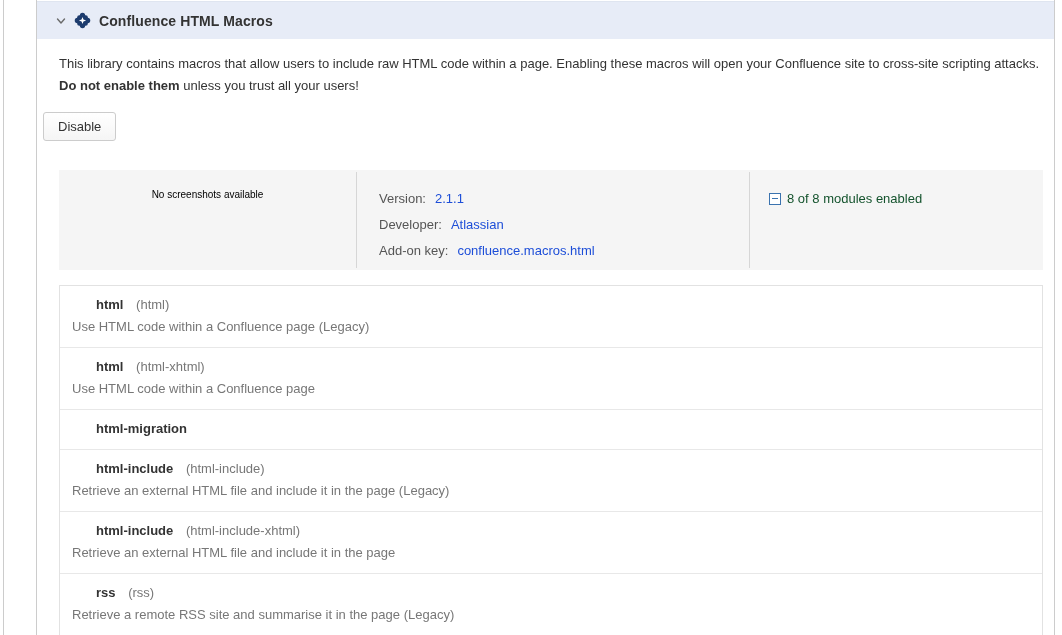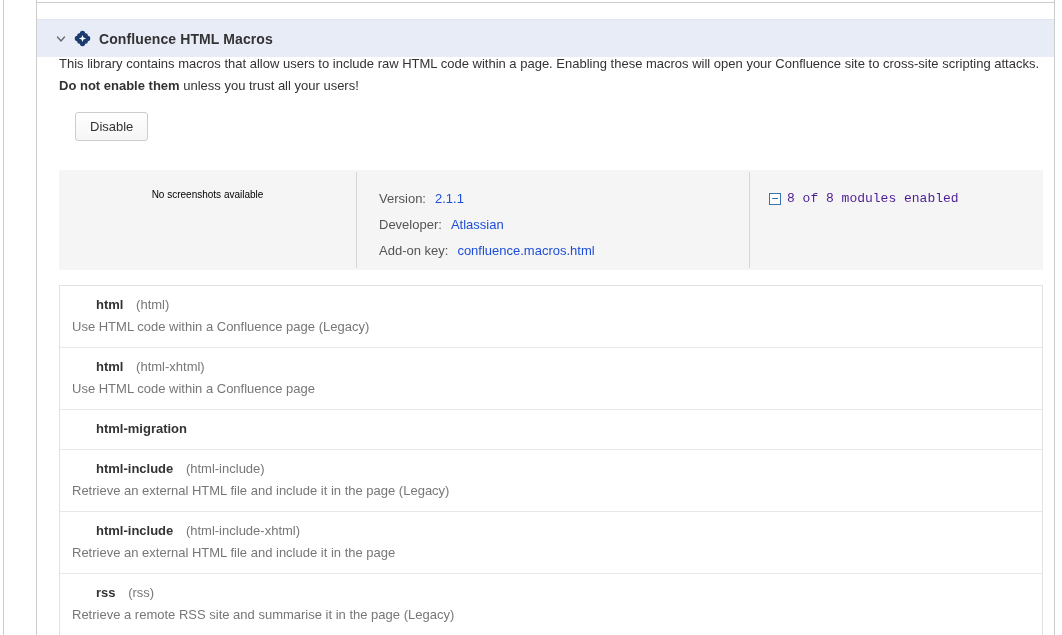--- a/index.html
+++ b/index.html
@@ -20,41 +20,41 @@
     width: 1019px; height: 635px;
     border-left: 1px solid #ccc;
     border-right: 1px solid #ccc;
     background: #fff;
   }
   .prev-row-border {
     position: absolute; left: 0; right: 0; top: 2px;
     height: 1px; background: #ccc;
   }
   .plugin-header {
-    position: absolute; left: 0; right: 0; top: 19px;
+    position: absolute; left: 0; right: 0; top: 1px;
     height: 38px;
     background: #e7ecf7;
     border-top: 1px solid #dfe5f0;
     display: flex; align-items: center;
     padding-left: 19px;
     cursor: pointer;
   }
   .chevron { width: 10px; height: 10px; margin-right: 8px; display: inline-flex; }
   .plugin-icon { width: 17px; height: 17px; margin-right: 8px; display: inline-flex; }
   .plugin-title { font-size: 14px; font-weight: bold; color: #333; letter-spacing: 0.1px; }
 
   .description {
     position: absolute; left: 22px; top: 53px;
     width: 990px;
     font-size: 13px; line-height: 22px; color: #333;
   }
   .description b { font-weight: bold; }
 
   .disable-btn {
-    position: absolute; left: 38px; top: 112px;
+    position: absolute; left: 6px; top: 112px;
     height: 29px; min-width: 70px;
     padding: 0 14px;
     font-family: "Liberation Sans", sans-serif;
     font-size: 13px; color: #333;
     background: linear-gradient(#ffffff, #f5f5f5);
     border: 1px solid #ccc;
     border-radius: 3px;
     cursor: pointer;
   }
 
@@ -71,22 +71,22 @@
     width: 297px; padding-top: 19px;
     text-align: center;
     font-size: 10px; color: #000000;
   }
   .col-info { width: 393px; padding: 16px 0 0 23px; font-size: 13px; }
   .info-row { line-height: 26px; }
   .info-label { color: #555; }
   .info-value { color: #1d4ed8; margin-left: 9px; }
   .col-modules { width: 294px; padding: 17px 0 0 20px; font-size: 13px; }
   .modules-link {
-    color: #4c1d95; text-decoration: none; cursor: pointer;
-    display: inline-flex; align-items: center; font-family: Liberation Mono, monospace;
+    color: #14532d; text-decoration: none; cursor: pointer;
+    display: inline-flex; align-items: center;
   }
   .minus-box {
     width: 12px; height: 12px;
     border: 1px solid #3b73af; background: #fff;
     display: inline-flex; align-items: center; justify-content: center;
     margin-right: 6px;
   }
   .minus-box::after { content: ""; width: 6px; height: 1px; background: #3b73af; display: block; }
 
   .module-list {

